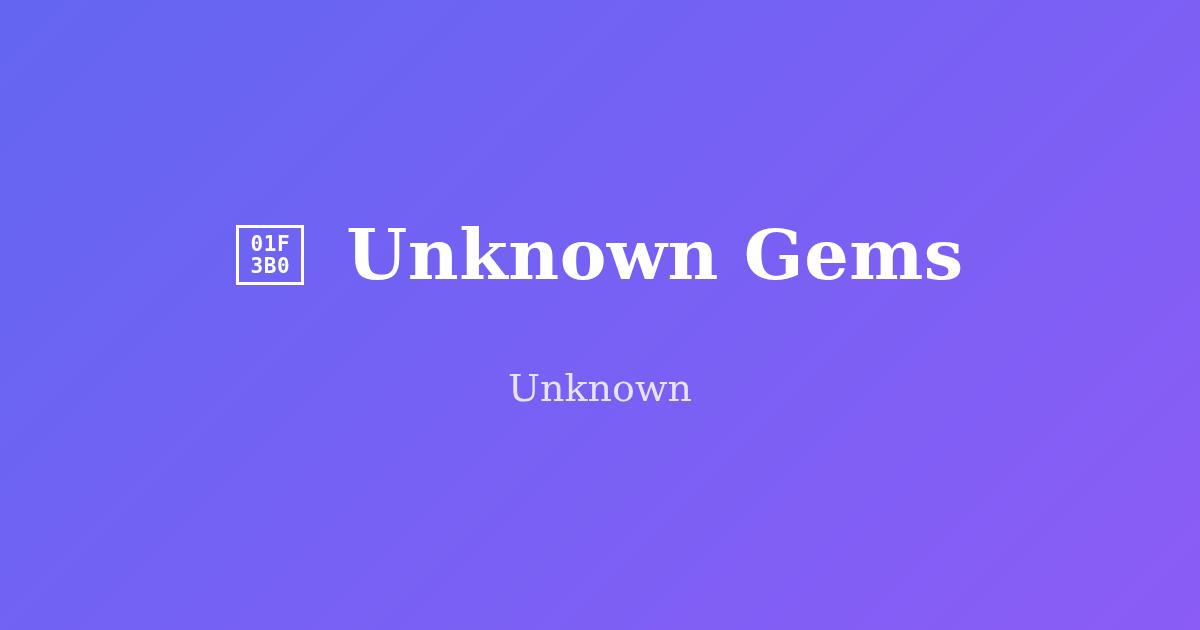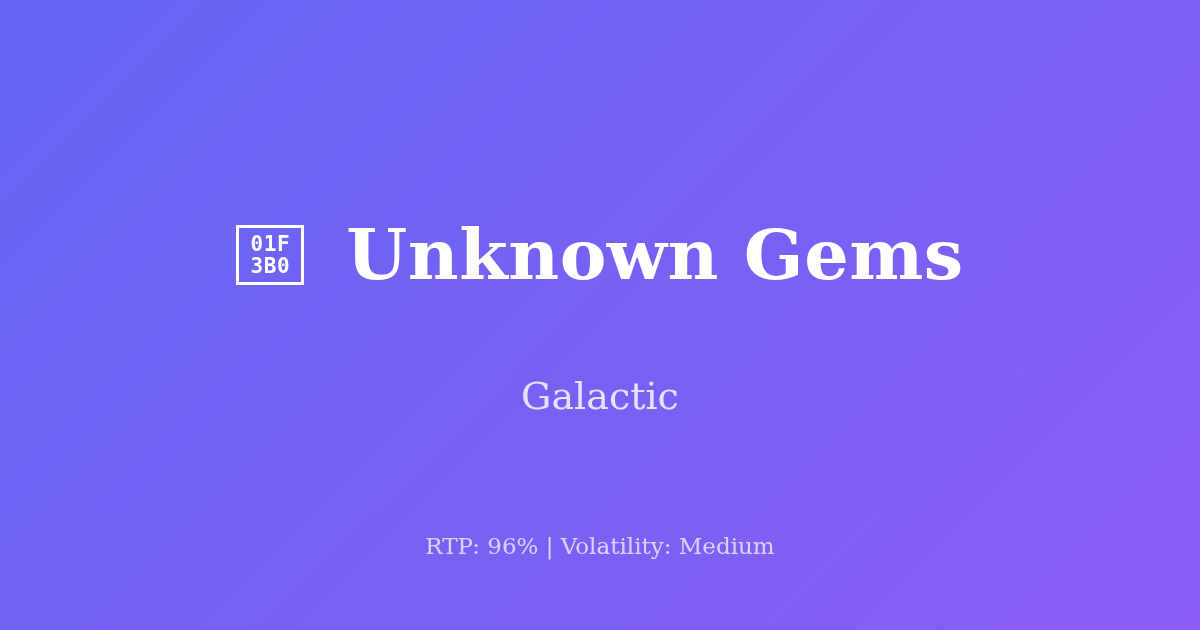--- a/index.html
+++ b/index.html
@@ -27,21 +27,21 @@
     justify-content: center;
     overflow: hidden;
   }
 
   
   .title-row {
     display: flex;
     align-items: center;
     justify-content: center;
     gap: 42px;
-    margin: 8px;
+    margin: 0;
     padding: 0;
   }
 
   
   .tofu-glyph {
     box-sizing: border-box;
     width: 68px;
     height: 60px;
     border: 3px solid #ffffff;
     display: flex;
@@ -109,17 +109,16 @@
 
     <span class="tofu-glyph">
       <span>01F</span>
       <span>3B0</span>
     </span>
 
     <h1 class="game-title">Unknown Gems</h1>
 
   </div>
 
-  <div class="game-subtitle">Galactic</div>
+  <div class="game-subtitle">Unknown</div>
 
-  <div class="game-stats">RTP: 96% | Volatility: Medium</div>
 
 </div>
 
 </body></html>

